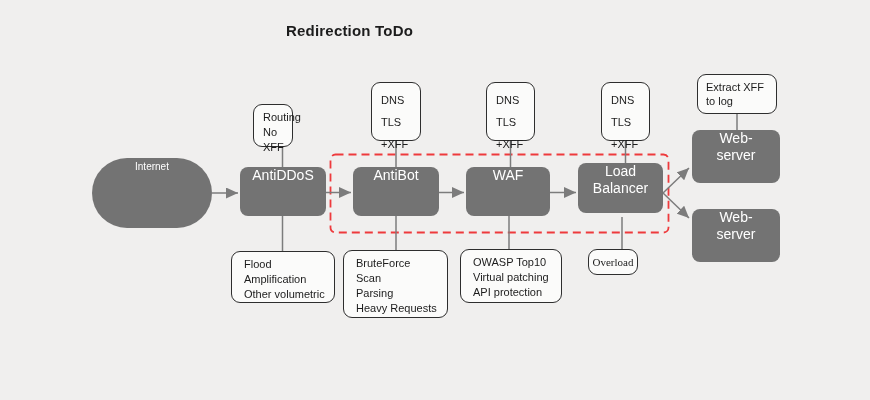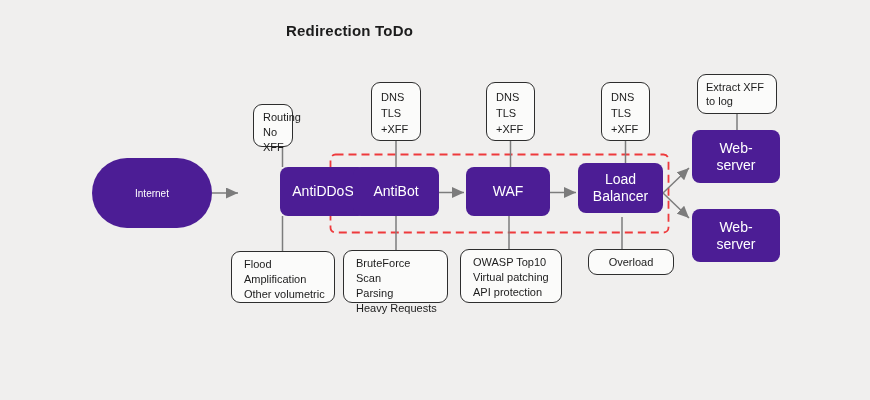--- a/index.html
+++ b/index.html
@@ -1,41 +1,41 @@
 <!DOCTYPE html>
 <html><head>
 <meta charset="utf-8">
 <style>
   html,body{margin:0;padding:0;background:#f0efee;font-family:"Liberation Sans","DejaVu Sans",sans-serif;}
   .canvas{position:relative;width:870px;height:400px;background:#f0efee;overflow:hidden;}
   .svg-overlay{position:absolute;left:0;top:0;width:870px;height:400px;}
   .heading{position:absolute;font-weight:700;font-size:15px;color:#1c1c1c;letter-spacing:.2px;}
   .title{left:286px;top:22px;width:300px;}
   .footer{left:287px;top:360px;width:300px;}
-  .node{position:absolute;background:#4c1d95;color:#ffffff;border-radius:8px;
-        display:flex;align-items:center;justify-content:center;text-align:center;
+  .node{position:absolute;background:#737373;color:#ffffff;border-radius:8px;
+        display:flex;justify-content:center;text-align:center;
         font-size:14px;line-height:17px;white-space:pre-line;}
   .node-internet{left:92px;top:158px;width:120px;height:70px;border-radius:35px;font-size:10px;}
-  .node-antiddos{left:240px;top:167px;width:86px;height:49px;margin-left:40px;}
+  .node-antiddos{left:240px;top:167px;width:86px;height:49px;}
   .node-antibot{left:353px;top:167px;width:86px;height:49px;}
   .node-waf{left:466px;top:167px;width:84px;height:49px;}
   .node-lb{left:578px;top:163px;width:85px;height:50px;}
   .node-ws1{left:692px;top:130px;width:88px;height:53px;}
   .node-ws2{left:692px;top:209px;width:88px;height:53px;}
   .note{position:absolute;background:#fbfbfa;border:1px solid #2e2e2e;border-radius:9px;
-        color:#1c1c1c;font-size:11px;line-height:16px;white-space:pre-line;box-sizing:border-box;}
+        color:#1c1c1c;font-size:11px;line-height:22px;white-space:pre-line;box-sizing:border-box;}
   .note-routing{left:253px;top:104px;width:40px;height:43px;padding:5px 0 0 9px;line-height:15px;}
   .note-dns1{left:371px;top:82px;width:50px;height:59px;padding:6px 0 0 9px;}
   .note-dns2{left:486px;top:82px;width:49px;height:59px;padding:6px 0 0 9px;}
   .note-dns3{left:601px;top:82px;width:49px;height:59px;padding:6px 0 0 9px;}
   .note-extract{left:697px;top:74px;width:80px;height:40px;padding:5px 0 8px 8px;line-height:14px;}
   .note-flood{left:231px;top:251px;width:104px;height:52px;padding:5px 0 0 12px;line-height:15px;}
-  .note-brute{left:343px;top:250px;width:105px;height:53px;padding:5px 0 0 12px;line-height:15px;}
+  .note-brute{left:343px;top:250px;width:105px;height:68px;padding:5px 0 0 12px;line-height:15px;}
   .note-owasp{left:460px;top:249px;width:102px;height:54px;padding:5px 0 0 12px;line-height:15px;}
-  .note-overload{left:588px;top:249px;width:86px;height:26px;display:flex;align-items:center;justify-content:center;padding:0;}
+  .note-overload{left:588px;top:249px;width:50px;height:26px;display:flex;align-items:center;justify-content:center;padding:0;font-family:Liberation Serif, serif;}
 </style>
 </head>
 <body>
 
 <div class="canvas">
 
   <div class="heading title">Redirection ToDo</div>
 
   <svg class="svg-overlay" viewBox="0 0 870 400">
     <defs>

